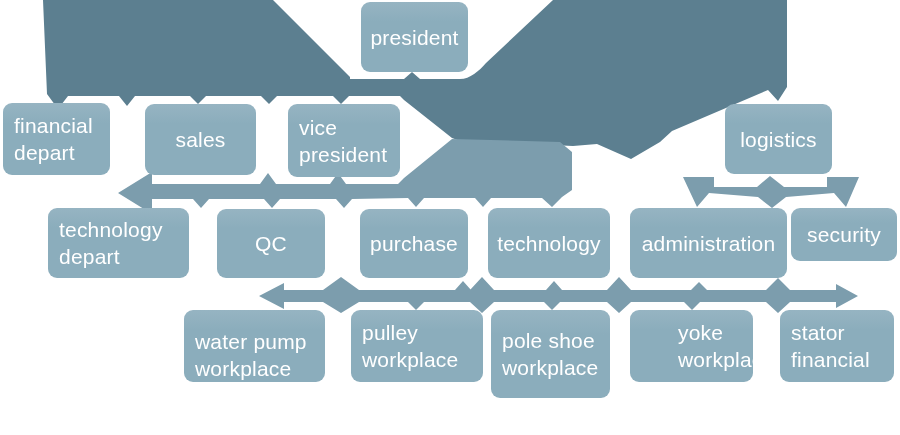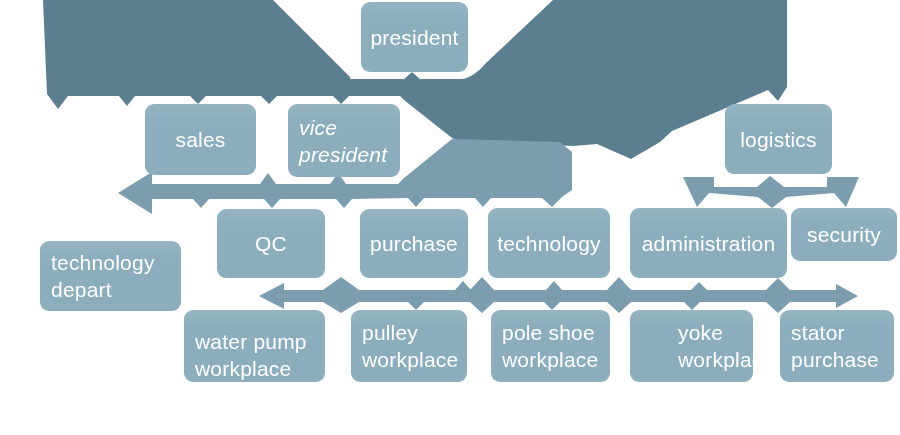--- a/index.html
+++ b/index.html
@@ -69,55 +69,58 @@
          H560 L552,310 L544,302
          H494 L482,313 L470,302
          H424 L416,310 L408,302
          H359 L341,313 L323,302
          H284 L284,309 Z" fill="#7c9dad"></path>
   </svg>
 
 <div class="node align-center" style="left: 361px; top: 2px; width: 107px; height: 70px;">
       <span>president</span>
     </div>
+    <div class="node align-left" style="left: 3px; top: 103px; width: 107px; height: 72px;">
+      <span>financial depart</span>
+    </div>
     <div class="node align-center" style="left: 145px; top: 104px; width: 111px; height: 71px;">
       <span>sales</span>
     </div>
-    <div class="node align-left" style="left: 288px; top: 104px; width: 112px; height: 73px; font-style: italic;">
+    <div class="node align-left" style="left: 288px; top: 104px; width: 112px; height: 73px;">
       <span>vice president</span>
     </div>
     <div class="node align-center" style="left: 719px; top: 104px; width: 107px; height: 70px; margin-left: 6px;">
       <span>logistics</span>
     </div>
-    <div class="node align-left" style="left: 40px; top: 208px; width: 141px; height: 70px; margin-top: 33px;">
+    <div class="node align-left" style="left: 48px; top: 208px; width: 141px; height: 70px;">
       <span>technology depart</span>
     </div>
     <div class="node align-center" style="left: 217px; top: 209px; width: 108px; height: 69px;">
       <span>QC</span>
     </div>
     <div class="node align-center" style="left: 360px; top: 209px; width: 108px; height: 69px;">
       <span>purchase</span>
     </div>
     <div class="node align-center" style="left: 488px; top: 208px; width: 122px; height: 70px;">
       <span>technology</span>
     </div>
     <div class="node align-center" style="left: 630px; top: 208px; width: 157px; height: 70px;">
       <span>administration</span>
     </div>
     <div class="node align-center" style="left: 791px; top: 208px; width: 106px; height: 53px;">
       <span>security</span>
     </div>
     <div class="node align-left" style="left: 184px; top: 310px; width: 141px; height: 72px; align-items: flex-end;">
       <span>water pump workplace</span>
     </div>
-    <div class="node align-left" style="left: 351px; top: 310px; width: 116px; height: 72px;">
+    <div class="node align-left" style="left: 351px; top: 310px; width: 132px; height: 72px;">
       <span>pulley workplace</span>
     </div>
-    <div class="node align-left" style="left: 491px; top: 310px; width: 119px; height: 72px;">
+    <div class="node align-left" style="left: 491px; top: 310px; width: 119px; height: 88px;">
       <span>pole shoe workplace</span>
     </div>
     <div class="node align-left" style="left: 630px; top: 310px; width: 123px; height: 72px; padding-left: 48px;">
       <span>yoke workplace</span>
     </div>
     <div class="node align-left" style="left: 780px; top: 310px; width: 114px; height: 72px;">
-      <span>stator purchase</span>
+      <span>stator financial</span>
     </div>
   </div>
 
 </body></html>

